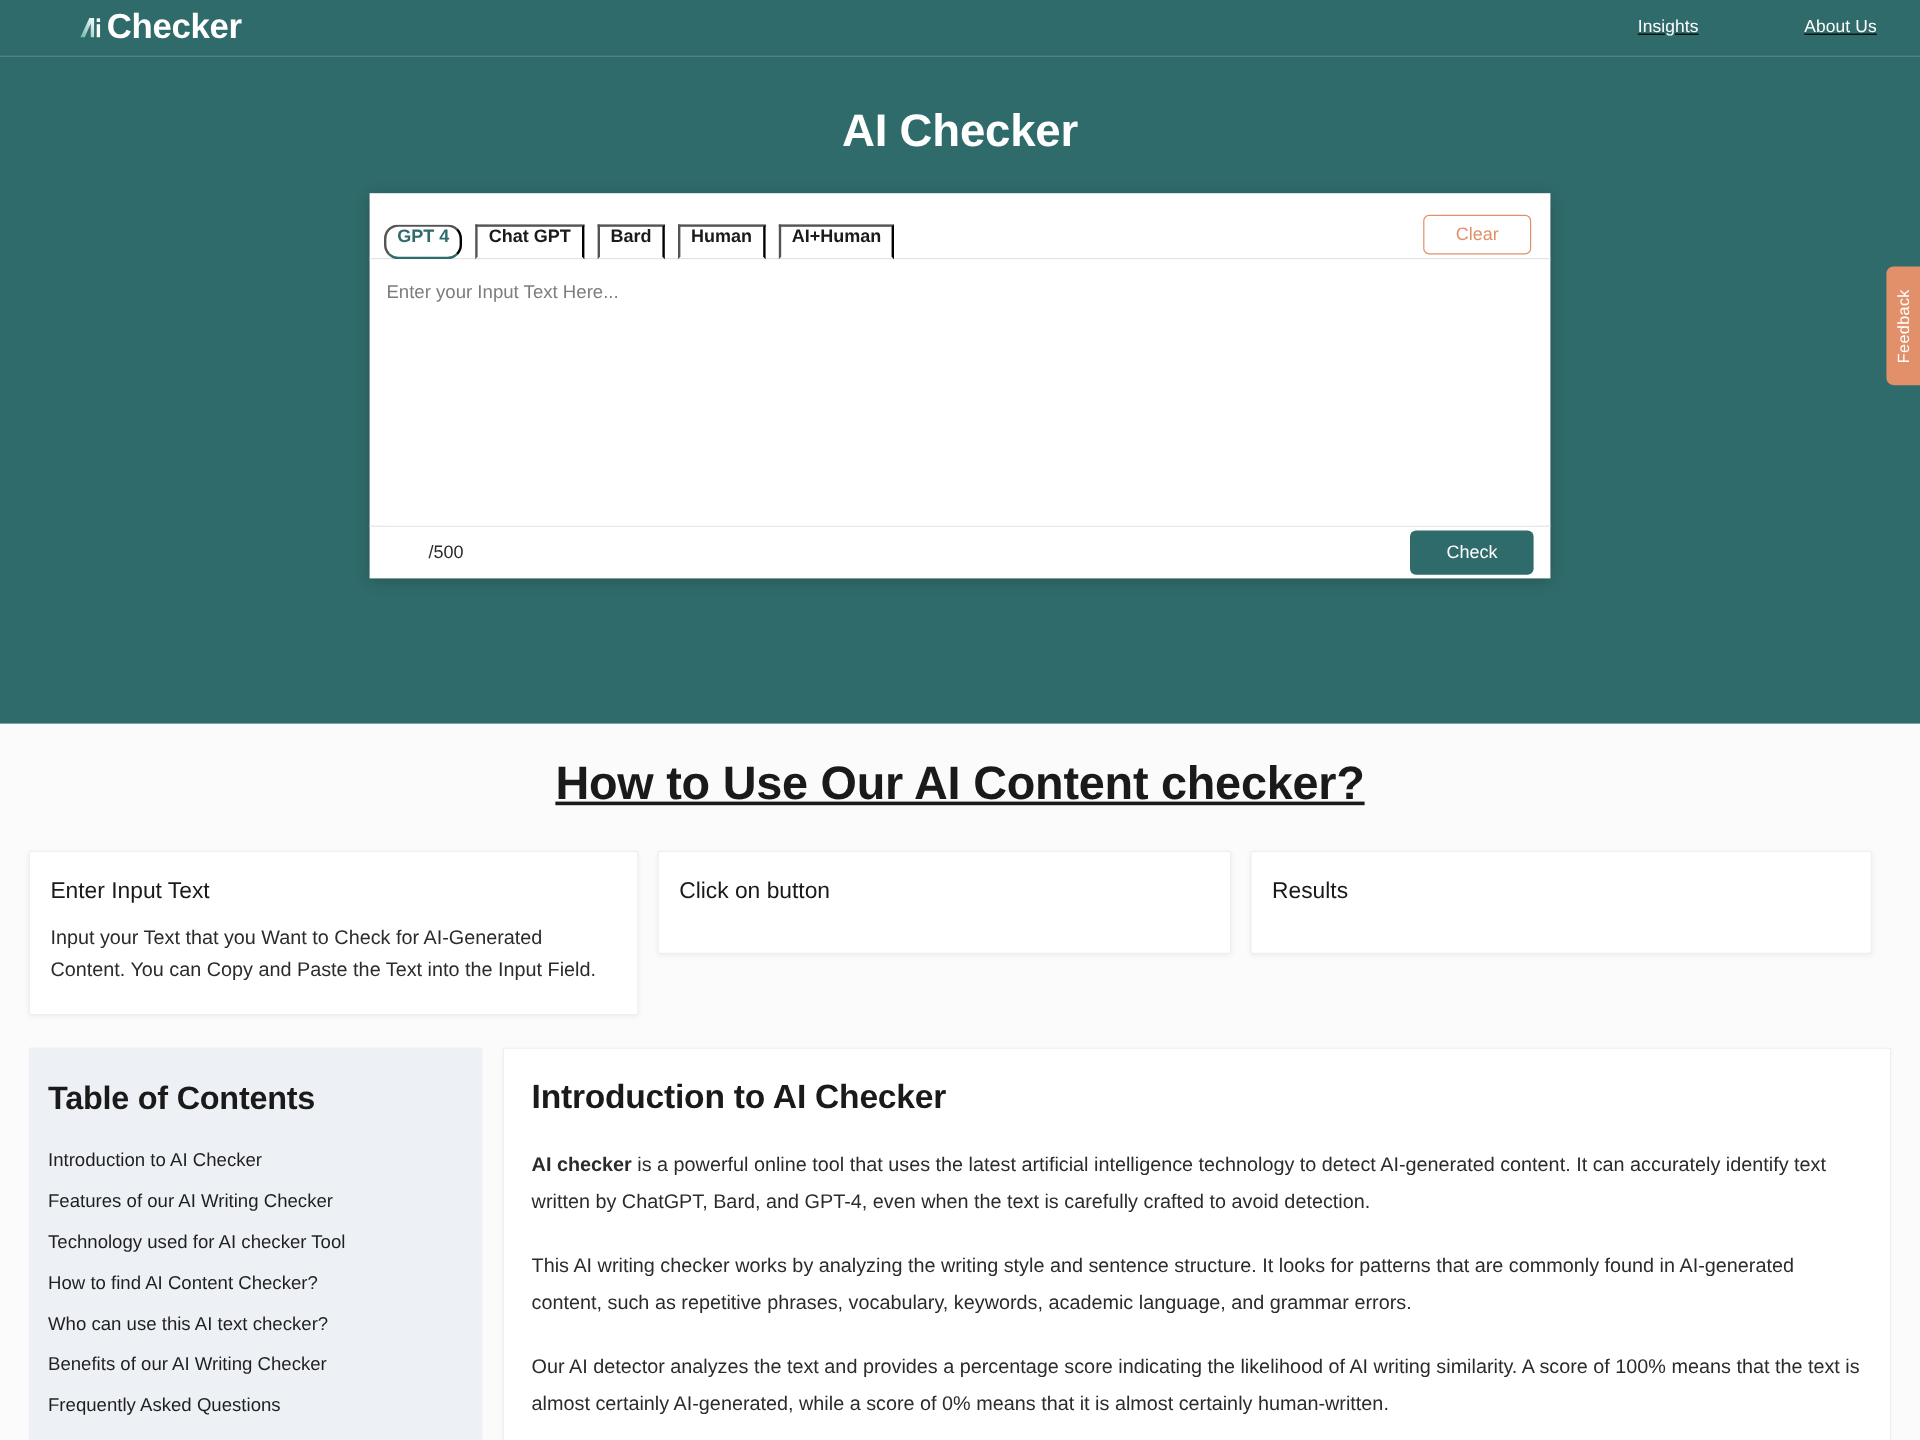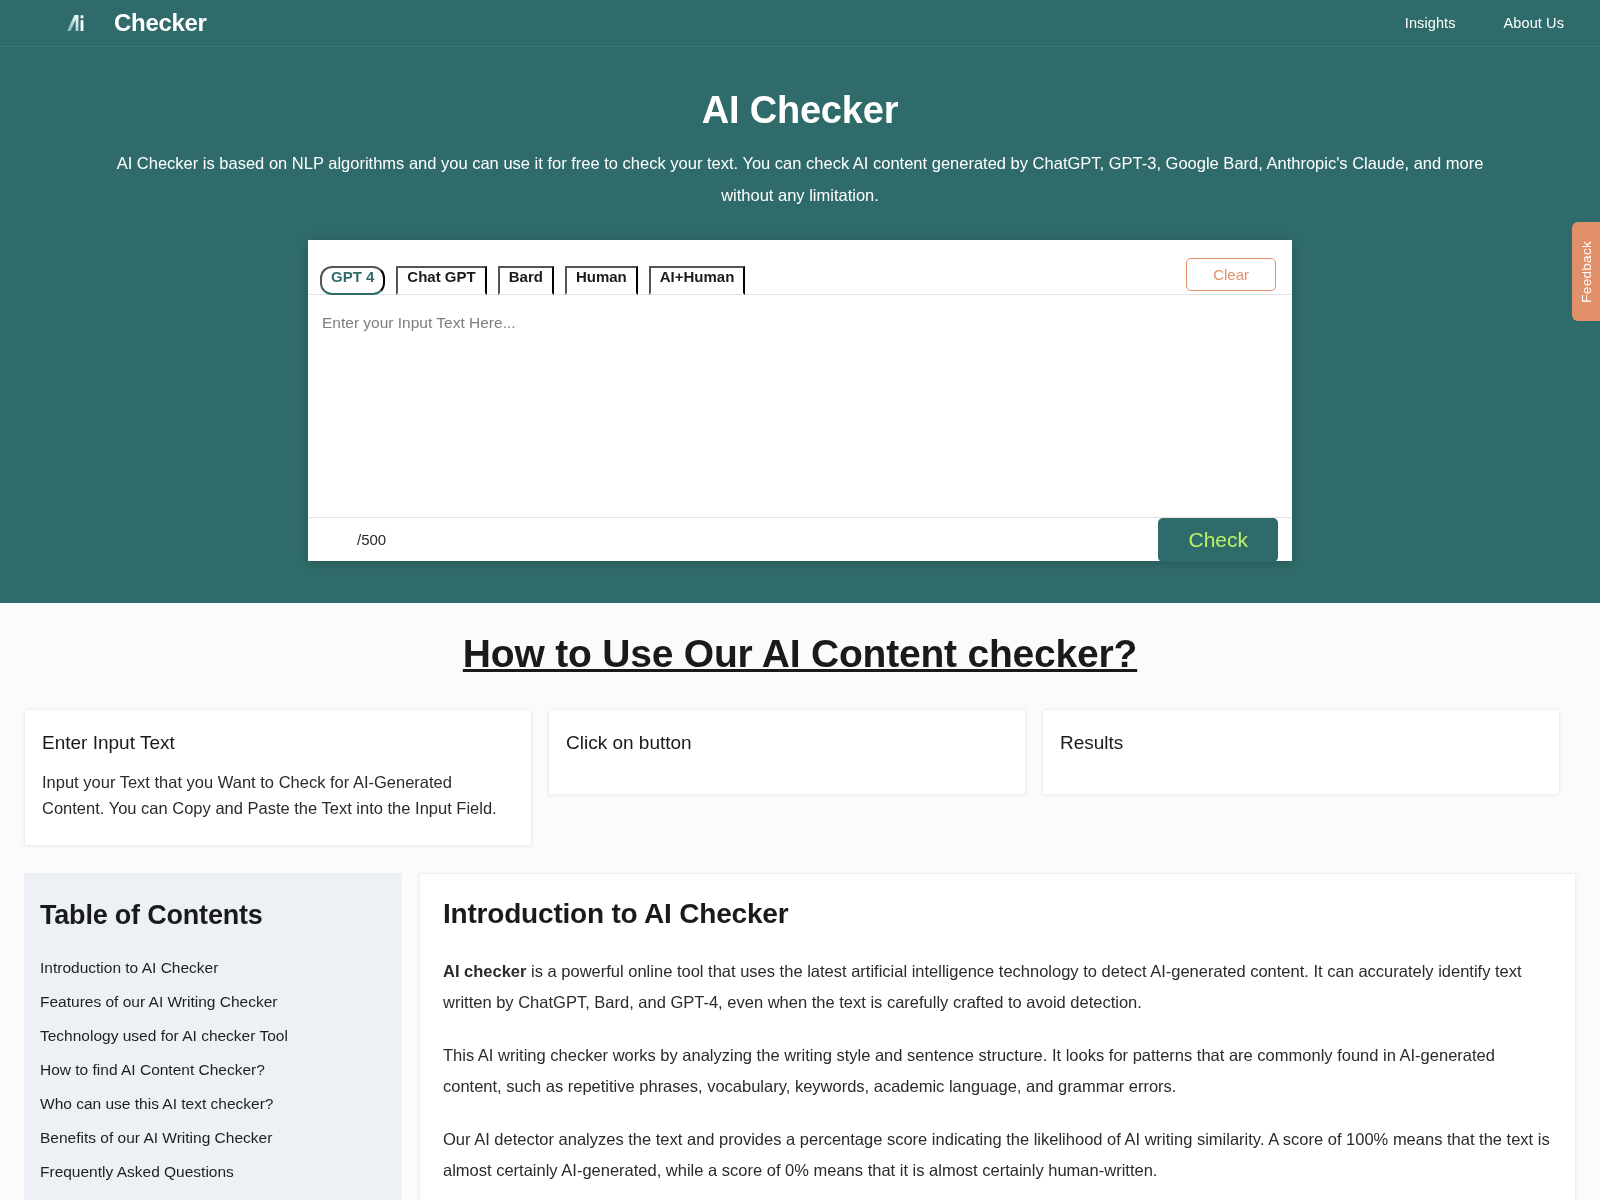--- a/index.html
+++ b/index.html
@@ -15,35 +15,34 @@
     height: 47px;
     background: #2F6B6A;
     display: flex;
     align-items: center;
     justify-content: space-between;
     padding: 0 36px 0 64px;
     border-bottom: 1px solid #3E7878;
     position: relative;
   }
   .logo {
-    font-size: 24px;
+    font-size: 29px;
     font-weight: 700;
     color: #ffffff;
     letter-spacing: -0.3px;
     display: flex;
     align-items: center;
     line-height: 1;
-    gap: 25px;
   }
   .logo .ai-mark {
     display: inline-flex;
     align-items: flex-end;
     margin-right: 1px;
   }
-  .nav-links { display: flex; align-items: center; gap: 48px; }
+  .nav-links { display: flex; align-items: center; gap: 88px; text-decoration: underline; }
   .nav-link {
     color: #ffffff;
     font-size: 14.5px;
     text-decoration: none;
     letter-spacing: 0.1px;
   }
 
   
   .hero {
     background: #2F6B6A;
@@ -132,23 +131,23 @@
     border-top: 1px solid #E3E3E3;
     height: 44px;
     display: flex;
     align-items: center;
     justify-content: space-between;
     padding: 0 14px 0 49px;
   }
   .counter { font-size: 15px; color: #2B2B2B; }
   .check-btn {
     background: #2F6B6A;
-    color: #bef264;
+    color: #ffffff;
     border: none;
-    font-size: 21px;
+    font-size: 15px;
     padding: 10px 30px;
     border-radius: 5px;
     cursor: pointer;
     font-family: "Liberation Sans", sans-serif;
   }
 
   
   .feedback-tab {
     position: absolute;
     right: 0;
@@ -284,21 +283,20 @@
     <span>Checker</span>
   </div>
   <div class="nav-links">
     <a class="nav-link" href="#">Insights</a>
     <a class="nav-link" href="#">About Us</a>
   </div>
 </div>
 
 <div class="hero">
   <h1 class="hero-title">AI Checker</h1>
-  <p class="hero-sub">AI Checker is based on NLP algorithms and you can use it for free to check your text. You can check AI content generated by ChatGPT, GPT-3, Google Bard, Anthropic's Claude, and more without any limitation.</p>
 
   <div class="feedback-tab">
     <span>Feedback</span>
   </div>
 
   <div class="checker">
     <div class="checker-head">
       <div class="tabs">
         <button class="tab active">GPT 4</button>
         <button class="tab">Chat GPT</button>

